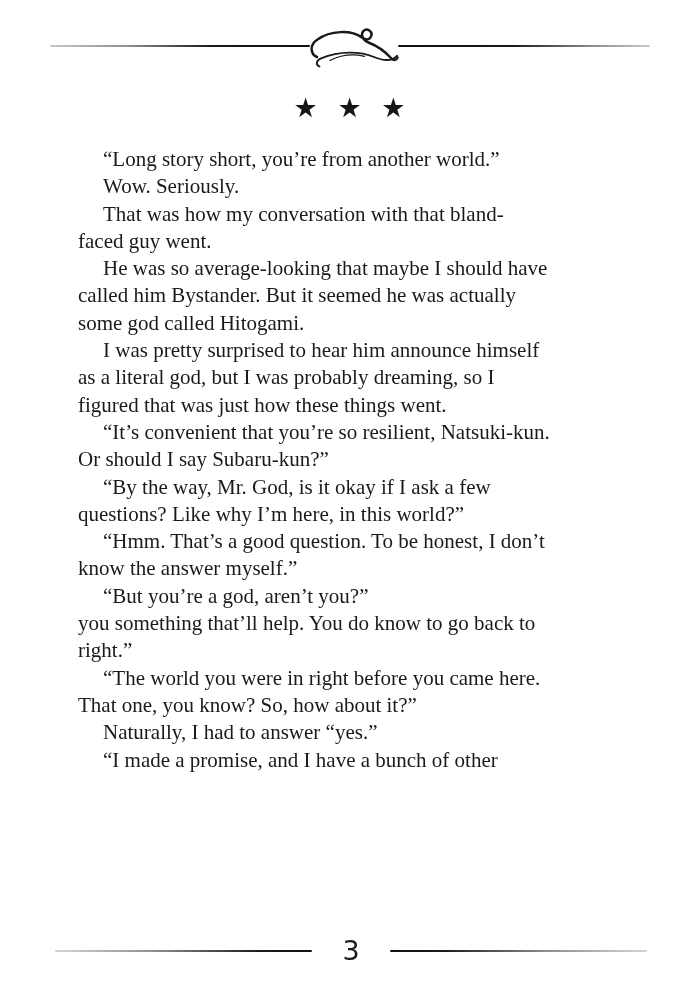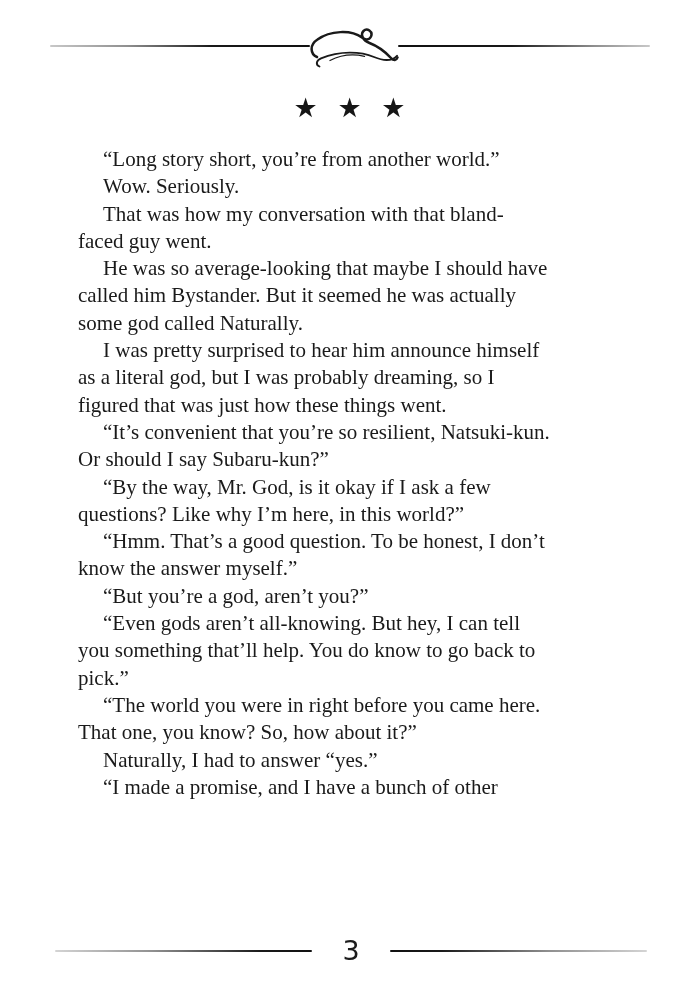--- a/index.html
+++ b/index.html
@@ -130,34 +130,33 @@
 
   <div class="scene-break">★ ★ ★</div>
 
   <div class="body-text">
       <div class="line indent">“Long story short, you’re from another world.”</div>
       <div class="line indent">Wow. Seriously.</div>
       <div class="line indent">That was how my conversation with that bland-</div>
       <div class="line">faced guy went.</div>
       <div class="line indent">He was so average-looking that maybe I should have</div>
       <div class="line">called him Bystander. But it seemed he was actually</div>
-      <div class="line">some god called Naturally.</div>
+      <div class="line">some god called Hitogami.</div>
       <div class="line indent">I was pretty surprised to hear him announce himself</div>
       <div class="line">as a literal god, but I was probably dreaming, so I</div>
       <div class="line">figured that was just how these things went.</div>
       <div class="line indent">“It’s convenient that you’re so resilient, Natsuki-kun.</div>
       <div class="line">Or should I say Subaru-kun?”</div>
       <div class="line indent">“By the way, Mr. God, is it okay if I ask a few</div>
       <div class="line">questions? Like why I’m here, in this world?”</div>
       <div class="line indent">“Hmm. That’s a good question. To be honest, I don’t</div>
       <div class="line">know the answer myself.”</div>
       <div class="line indent">“But you’re a god, aren’t you?”</div>
-      <div class="line indent">“Even gods aren’t all-knowing. But hey, I can tell</div>
       <div class="line">you something that’ll help. You do know to go back to</div>
-      <div class="line">pick.”</div>
+      <div class="line">right.”</div>
       <div class="line indent">“The world you were in right before you came here.</div>
       <div class="line">That one, you know? So, how about it?”</div>
       <div class="line indent">Naturally, I had to answer “yes.”</div>
       <div class="line indent">“I made a promise, and I have a bunch of other</div>
     </div>
 
   <div class="footer">
     <div class="frule frule-left"></div>
     <div class="page-number">3</div>
     <div class="frule frule-right"></div>

